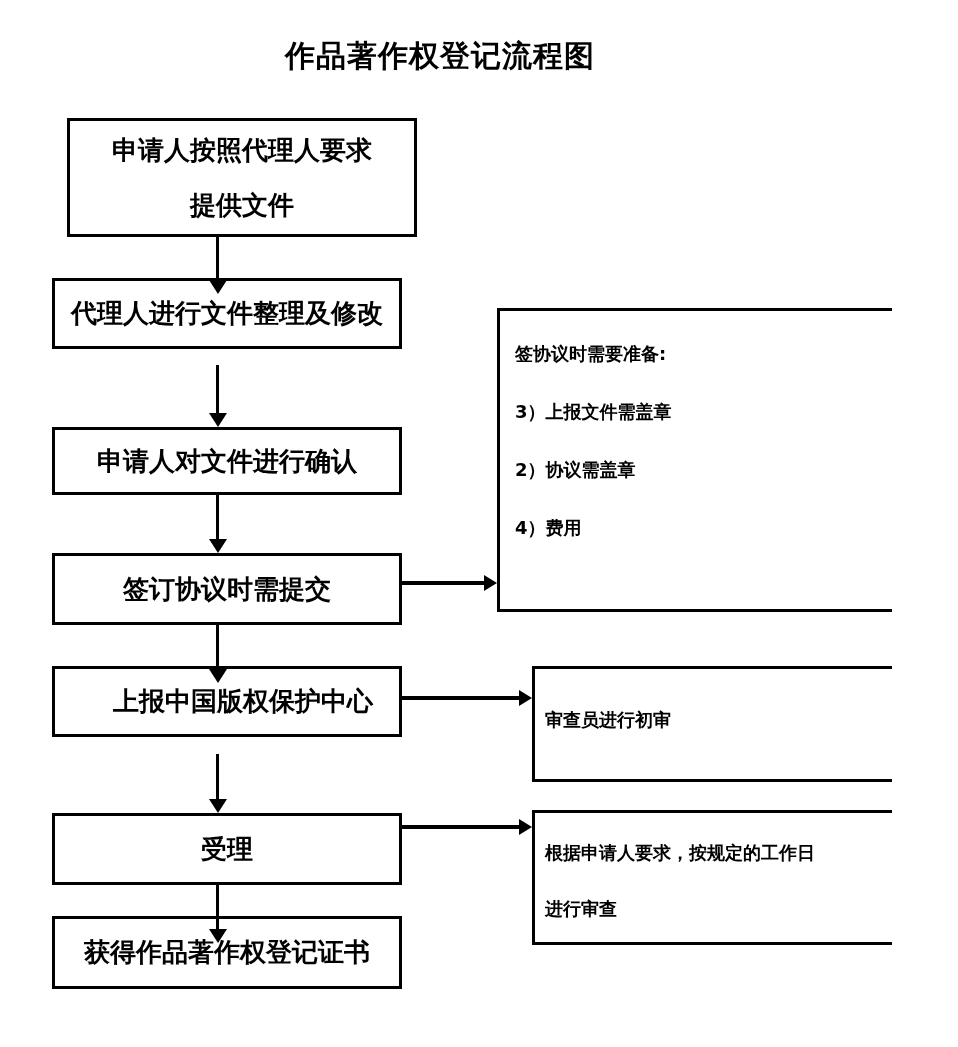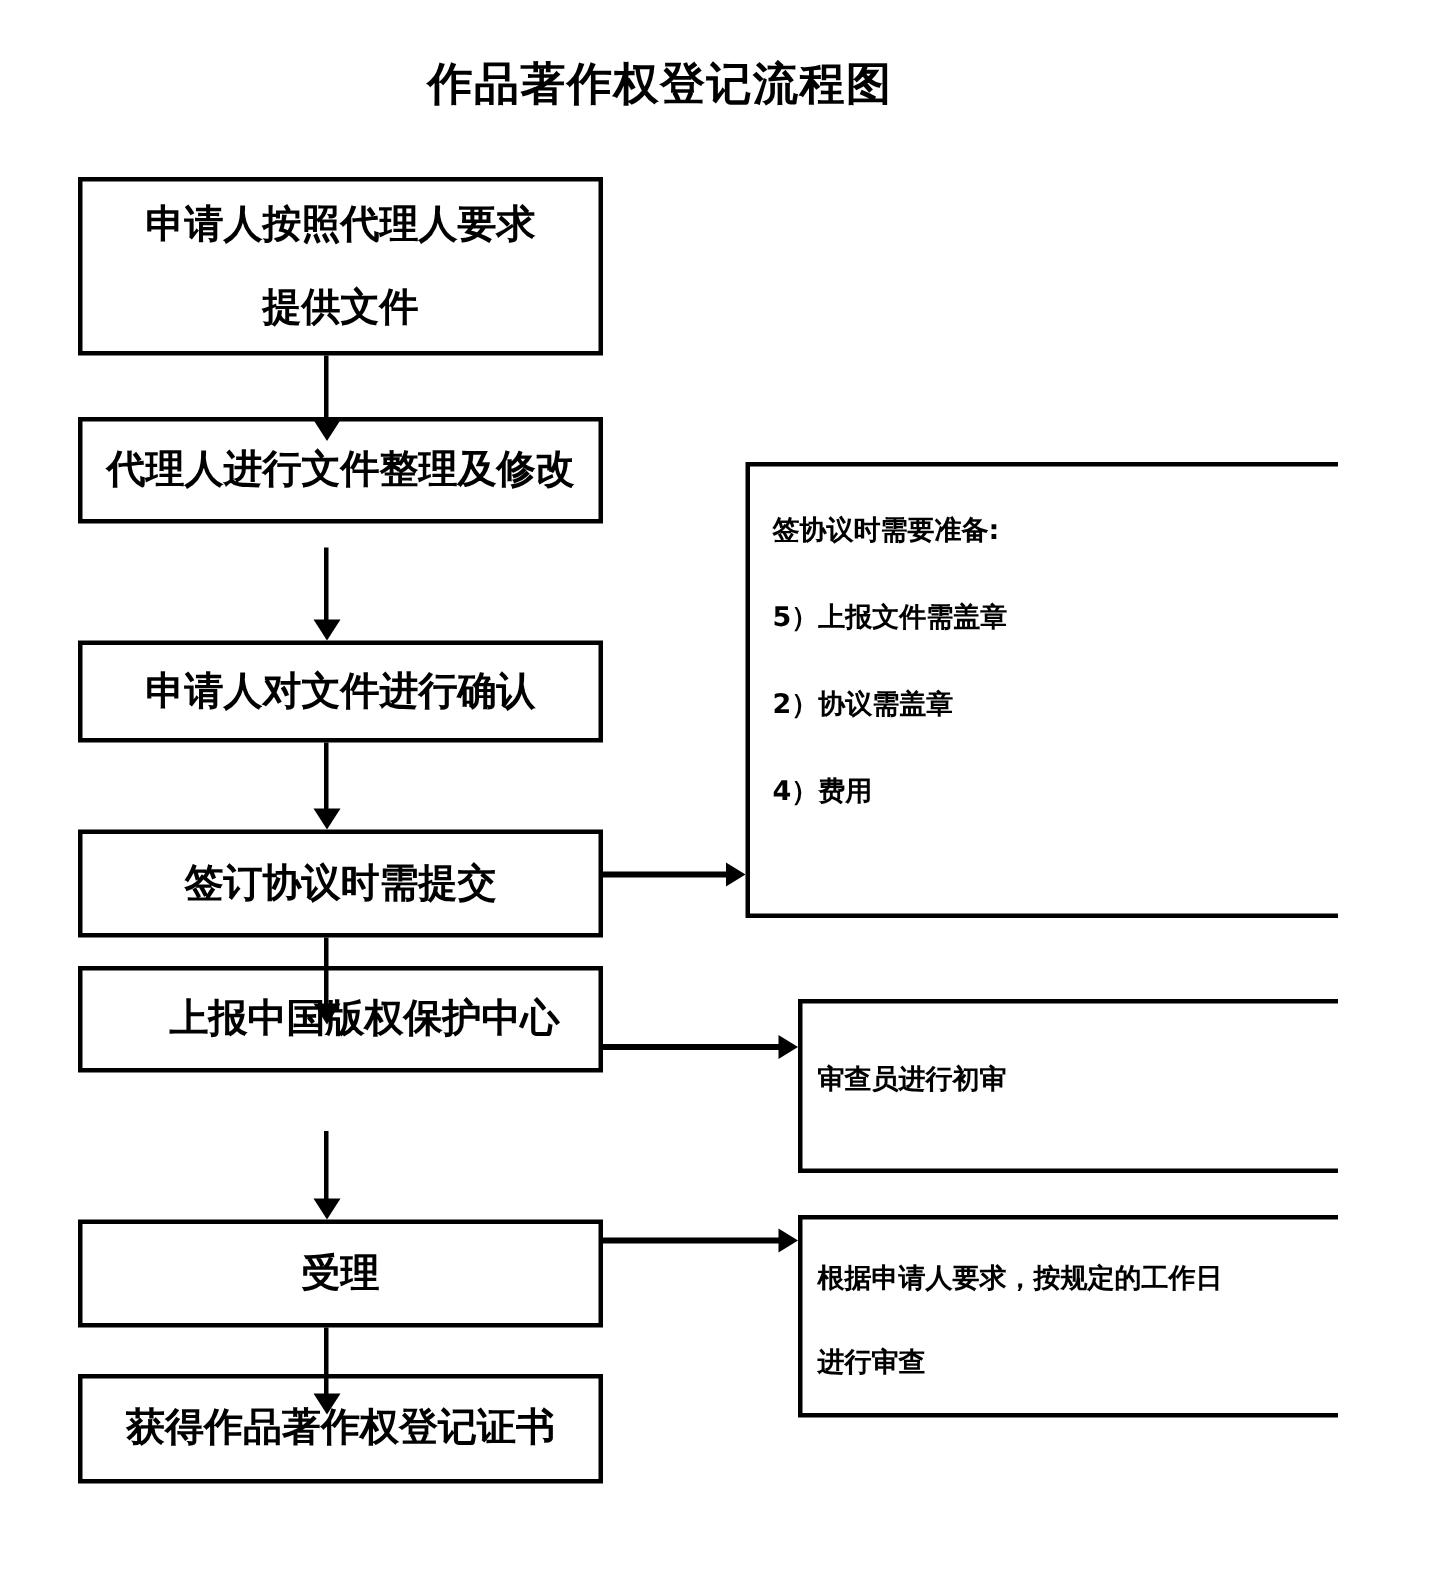--- a/index.html
+++ b/index.html
@@ -84,38 +84,38 @@
     border-left: 13px solid #000000;
   }
 </style>
 </head>
 <body>
 
 <div id="canvas">
 
   <div class="title">作品著作权登记流程图</div>
 
-  <div class="box step-box" style="top:118px;height:119px;">申请人按照代理人要求
+  <div class="box step-box" style="top:118px;height:119px;margin-left:15px;">申请人按照代理人要求
 提供文件</div>
 
   <div class="box step-box" style="top:278px;height:71px;">代理人进行文件整理及修改</div>
 
   <div class="box step-box" style="top:427px;height:68px;">申请人对文件进行确认</div>
 
   <div class="box step-box" style="top:553px;height:72px;">签订协议时需提交</div>
 
-  <div class="box step-box" style="top:644px;height:71px;padding-left:32px;">上报中国版权保护中心</div>
+  <div class="box step-box" style="top:666px;height:71px;padding-left:32px;">上报中国版权保护中心</div>
 
   <div class="box step-box" style="top:813px;height:72px;">受理</div>
 
   <div class="box step-box" style="top:916px;height:73px;">获得作品著作权登记证书</div>
 
   <div class="box note-box" style="left:497px;top:308px;width:448px;height:304px;padding:14px 10px 0 15px;">
     <div class="note-line">签协议时需要准备:</div>
-    <div class="note-line">5）上报文件需盖章</div>
+    <div class="note-line">3）上报文件需盖章</div>
     <div class="note-line">2）协议需盖章</div>
     <div class="note-line">4）费用</div>
   </div>
 
   <div class="box note-box" style="left:532px;top:666px;width:413px;height:116px;padding:30px 10px 0 10px;">
     <div class="note-line" style="line-height:42px;">审查员进行初审</div>
   </div>
 
   <div class="box note-box" style="left:532px;top:810px;width:413px;height:135px;padding:12px 10px 0 10px;">
     <div class="note-line" style="line-height:56px;">根据申请人要求，按规定的工作日</div>

